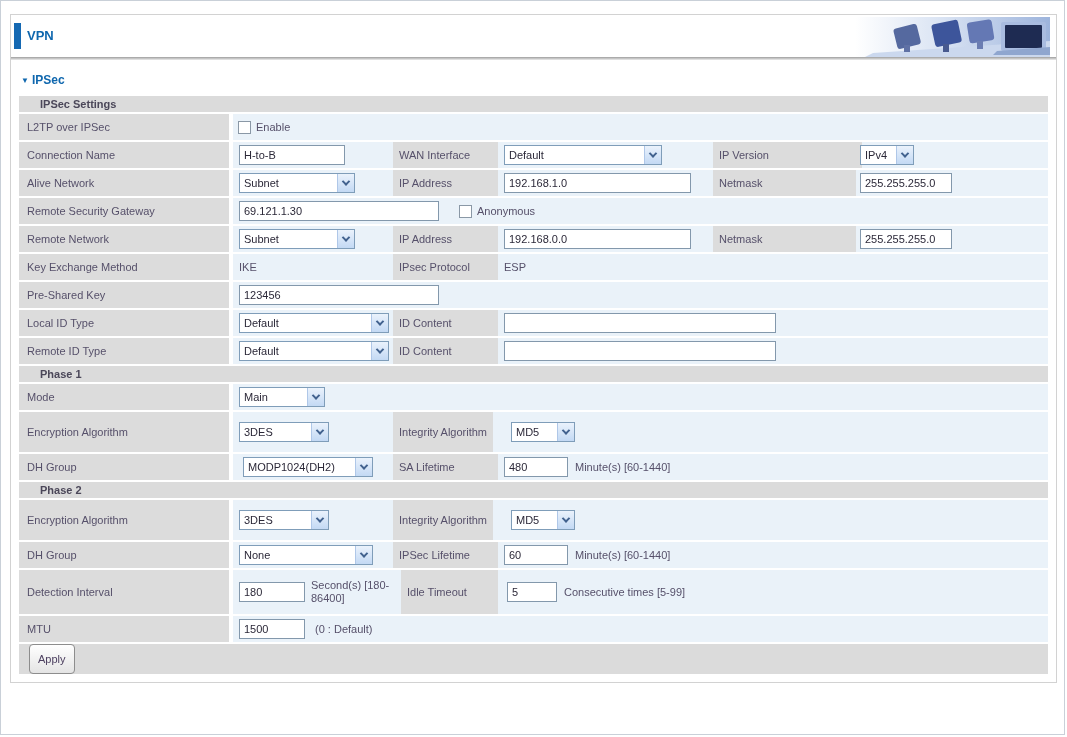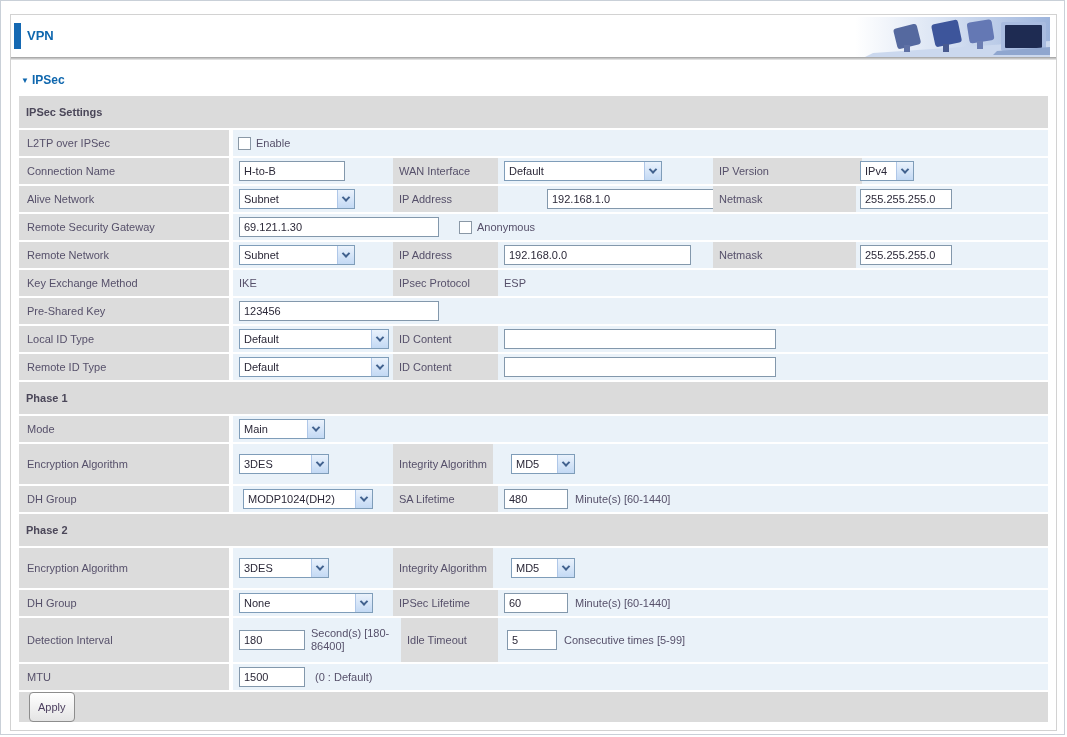--- a/index.html
+++ b/index.html
@@ -9,21 +9,21 @@
   
   .mod-header { position:relative; height:42px; background:#FFFFFF; }
   .accent-bar { position:absolute; left:3px; top:8px; width:7px; height:26px; background:#1569B3; }
   .mod-title { position:absolute; left:16px; top:13px; font-size:13px; font-weight:bold; color:#0F67AE; }
   .deco { position:absolute; right:6px; top:2px; }
   .divider { height:3px; background:linear-gradient(#9E9E9E,#ECECEC); }
   
   .content { padding:8px 8px 0 8px; }
   .sec-header { height:20px; display:flex; align-items:center; margin:2px 0 6px 2px; color:#0F67AE; font-size:12px; font-weight:bold; cursor:pointer; }
   .tri { font-size:8px; margin-right:3px; color:#0F67AE; }
-  .bar { height:32px; background:#DBDBDB; color:#4B4759; font-size:11px; font-weight:bold; display:flex; align-items:center; padding-left:7px; margin-bottom:2px; }
+  .bar { height:16px; background:#DBDBDB; color:#4B4759; font-size:11px; font-weight:bold; display:flex; align-items:center; padding-left:21px; margin-bottom:2px; }
   
   .r { position:relative; height:26px; background:#EAF2F9; margin-bottom:2px; font-size:11px; color:#56506A; }
   .r.tall { height:40px; }
   .r.taller { height:44px; }
   .l1 { position:absolute; left:0; top:0; bottom:0; width:214px; background:#DCDCDC; border-right:4px solid #FFFFFF; display:flex; align-items:center; padding-left:8px; }
   .g { position:absolute; top:0; bottom:0; background:#DCDCDC; display:flex; align-items:center; padding-left:6px; line-height:13px; }
   .cell { position:absolute; top:0; bottom:0; display:flex; align-items:center; }
   .txt { position:absolute; top:50%; transform:translateY(-50%); height:20px; border:1px solid #8398AC; background:#FFFFFF; font-family:"Liberation Sans",sans-serif; font-size:11px; color:#2B2838; padding:0 4px; }
   .selbox { display:flex; width:100%; height:20px; background:#FFFFFF; border:1px solid #7F9DB9; align-items:stretch; }
   .seltext { flex:1; display:flex; align-items:center; padding:0 4px; color:#2B2838; white-space:nowrap; overflow:hidden; }
@@ -111,21 +111,21 @@
         <div class="l1">Alive Network</div>
         <div class="cell" style="left:220px;width:116px">
           <div class="selbox">
               <span class="seltext">Subnet</span>
               <span class="selarw">
                 <i class="caret"></i>
               </span>
             </div>
         </div>
         <div class="g" style="left:374px;width:105px">IP Address</div>
-        <input class="txt" style="left: 485px; width: 187px; margin-left: 43px;" value="192.168.1.0">
+        <input class="txt" style="left: 485px; width: 187px;" value="192.168.1.0">
         <div class="g" style="left:694px;width:143px">Netmask</div>
         <input class="txt" style="left: 841px; width: 92px;" value="255.255.255.0">
       </div>
 
       <div class="r">
         <div class="l1">Remote Security Gateway</div>
         <input class="txt" style="left: 220px; width: 200px;" value="69.121.1.30">
         <div class="cell" style="left:440px">
           <span class="cb"></span>
           <span class="cbl">Anonymous</span>

